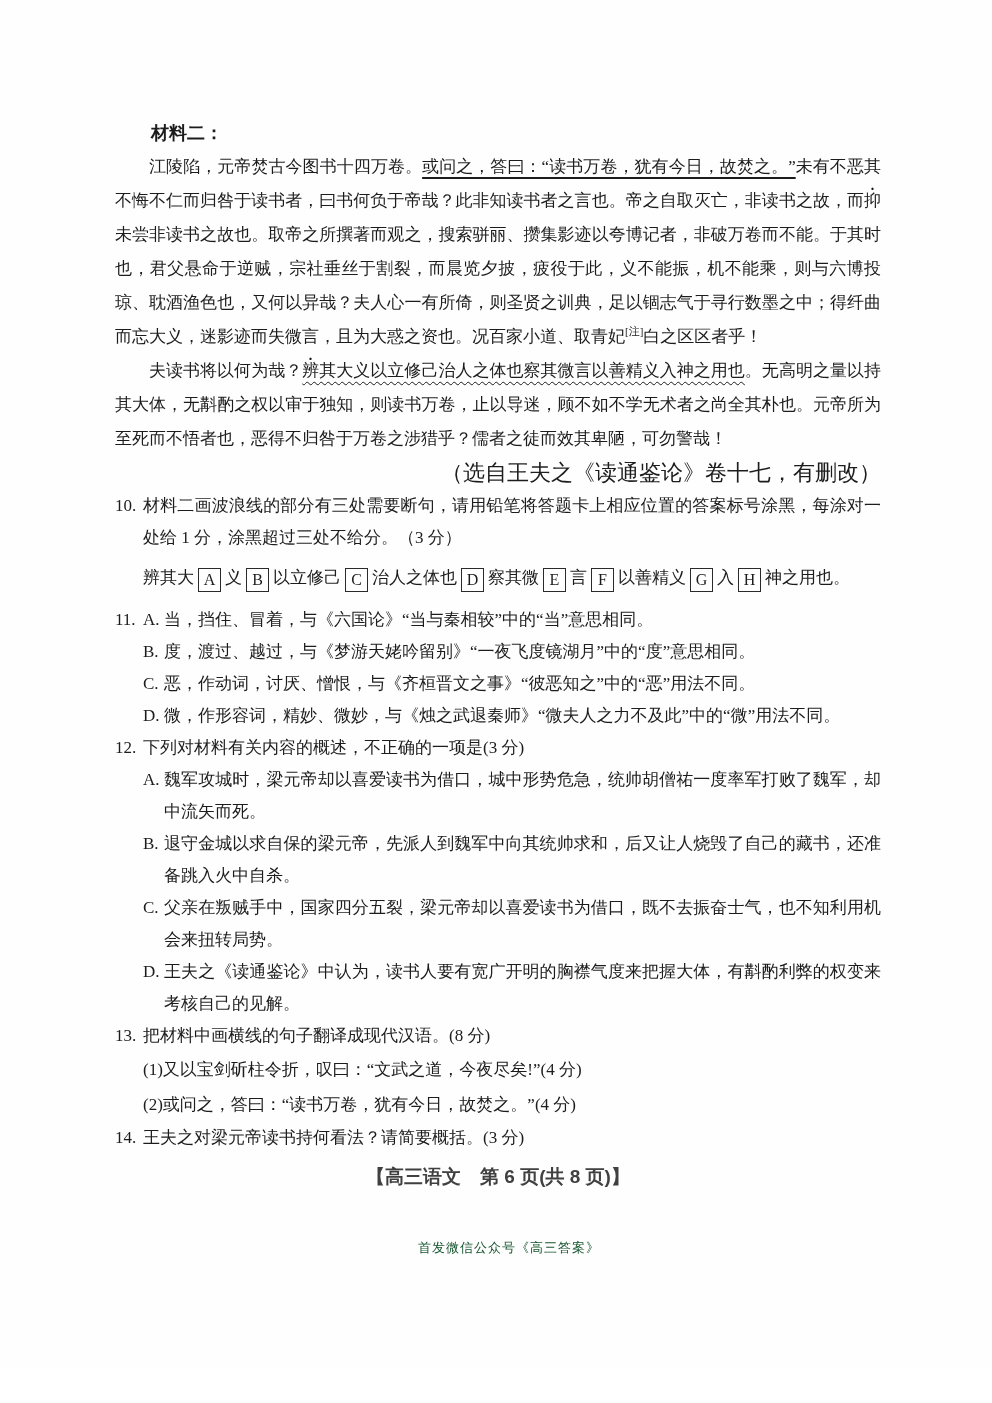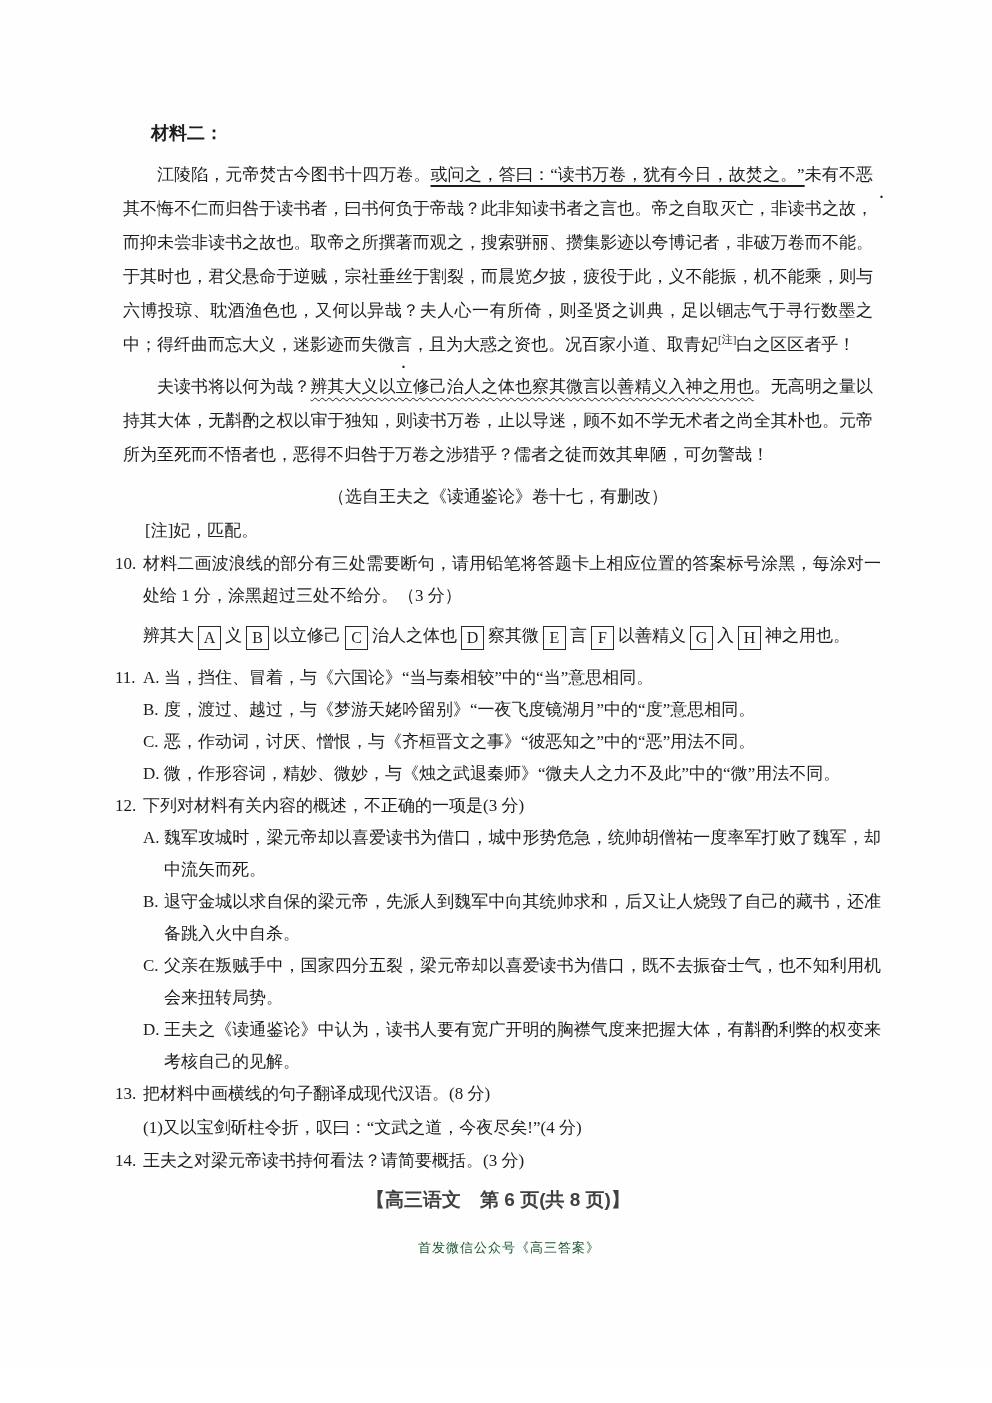--- a/index.html
+++ b/index.html
@@ -10,32 +10,32 @@
   }
   .page{position:relative;width:992px;height:1369px;background:#fefefe;overflow:hidden;}
   .content{position:absolute;left:115px;top:116px;width:766px;}
 
   
   .m-heading{
     margin:0;font-family:"Liberation Sans","DejaVu Sans",sans-serif;
     font-weight:700;font-size:18px;line-height:34px;text-indent:2em;
   }
   .m-para{
-    margin:8px;font-size:17px;line-height:34px;
+    margin:0;font-size:17px;line-height:34px;
     text-align:justify;text-justify:inter-character;text-indent:2em;
   }
   .seg-underline{text-decoration:underline;text-decoration-thickness:1.5px;text-underline-offset:5px;}
   .seg-wavy{text-decoration-line:underline;text-decoration-style:wavy;text-decoration-thickness:1px;text-underline-offset:5px;}
   .seg-sup{font-size:11px;vertical-align:super;line-height:0;}
   .seg-dot{position:relative;}
   .seg-dot::after{
     content:"\00B7";position:absolute;left:50%;transform:translateX(-50%);
     top:1.02em;font-weight:700;font-size:15px;color:#1c1c1c;
   }
-  .attribution{margin:0;font-size:17px;line-height:34px;text-align:center;}
+  .attribution{margin:0;font-size:22px;line-height:34px;text-align:right;}
   .note{margin:0;padding-left:30px;font-size:17px;line-height:34px;}
 
   
   .question{font-size:17px;line-height:32px;}
   .q-stem{position:relative;padding-left:28px;text-align:justify;text-justify:inter-character;}
   .q-num{position:absolute;left:0;top:0;}
   .options{margin-left:28px;}
   .option{display:flex;}
   .opt-label{width:21px;flex:none;}
   .opt-text{flex:1;text-align:justify;text-justify:inter-character;}
@@ -62,21 +62,20 @@
 <body>
 
 <div class="page">
   <div class="content">
 
     <div>
       <p class="m-heading">材料二：</p>
       <p class="m-para"><span>江陵陷，元帝焚古今图书十四万卷。</span><span class="seg-underline">或问之，答曰：“读书万卷，犹有今日，故焚之。”</span><span>未有不</span><span class="seg-dot">恶</span><span>其不悔不仁而归咎于读书者，曰书何负于帝哉？此非知读书者之言也。帝之自取灭亡，非读书之故，而抑未尝非读书之故也。取帝之所撰著而观之，搜索骈丽、攒集影迹以夸博记者，非破万卷而不能。于其时也，君父悬命于逆贼，宗社垂丝于割裂，而晨览夕披，疲役于此，义不能振，机不能乘，则与六博投琼、耽酒渔色也，又何以异哉？夫人心一有所倚，则圣贤之训典，足以锢志气于寻行数墨之中；得纤曲而忘大义，迷影迹而失</span><span class="seg-dot">微</span><span>言，且为大惑之资也。况百家小道、取青妃</span><span class="seg-sup">[注]</span><span>白之区区者乎！</span></p>
       <p class="m-para"><span>夫读书将以何为哉？</span><span class="seg-wavy">辨其大义以立修己治人之体也察其微言以善精义入神之用也</span><span>。无高明之量以持其大体，无斠酌之权以审于独知，则读书万卷，止以导迷，顾不如不学无术者之尚全其朴也。元帝所为至死而不悟者也，恶得不归咎于万卷之涉猎乎？儒者之徒而效其卑陋，可勿警哉！</span></p>
       <p class="attribution">（选自王夫之《读通鉴论》卷十七，有删改）</p>
-      <p class="note">[注]妃，匹配。</p>
     </div>
 
     <div class="question">
       <div class="q-stem">
         <span class="q-num">10.</span><span>材料二画波浪线的部分有三处需要断句，请用铅笔将答题卡上相应位置的答案标号涂黑，每涂对一处给 1 分，涂黑超过三处不给分。（3 分）</span>
       </div>
       <p class="q10-answer"><span>辨其大</span><span class="seg-box">A</span><span>义</span><span class="seg-box">B</span><span>以立修己</span><span class="seg-box">C</span><span>治人之体也</span><span class="seg-box">D</span><span>察其微</span><span class="seg-box">E</span><span>言</span><span class="seg-box">F</span><span>以善精义</span><span class="seg-box">G</span><span>入</span><span class="seg-box">H</span><span>神之用也。</span></p>
     </div>
 
     <div class="question">
@@ -127,20 +126,23 @@
       </div>
     </div>
 
     <div class="question">
       <div class="q-stem">
         <span class="q-num">13.</span><span>把材料中画横线的句子翻译成现代汉语。(8 分)</span>
       </div>
       <div class="q-sub">
         <span>(1)</span><span>又以宝剑斫柱令折，叹曰：“文武之道，今夜尽矣!”</span><span>(4 分)</span>
       </div>
+      <div class="q-sub">
+        <span>(2)</span><span>或问之，答曰：“读书万卷，犹有今日，故焚之。”</span><span>(4 分)</span>
+      </div>
     </div>
 
     <div class="question">
       <div class="q-stem">
         <span class="q-num">14.</span><span>王夫之对梁元帝读书持何看法？请简要概括。(3 分)</span>
       </div>
     </div>
 
     <p class="page-footer">【高三语文　第 6 页(共 8 页)】</p>
   </div>

